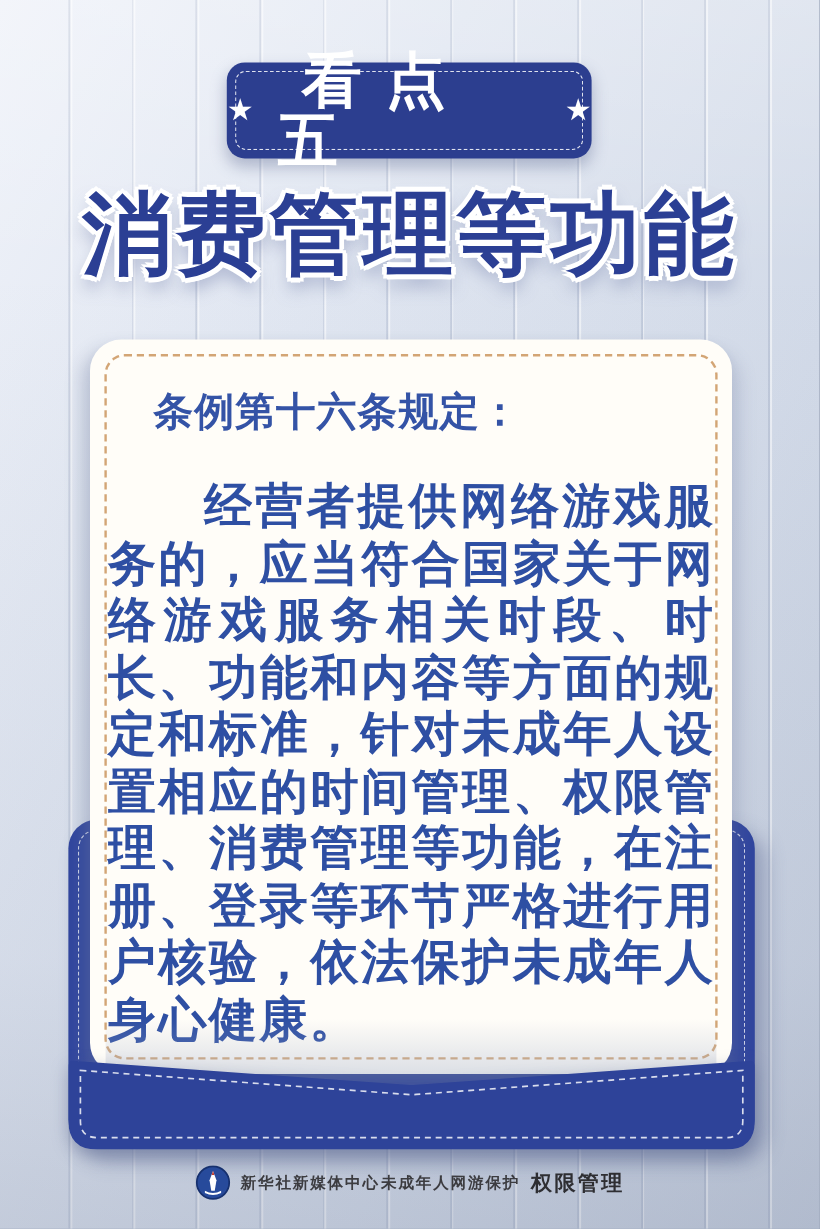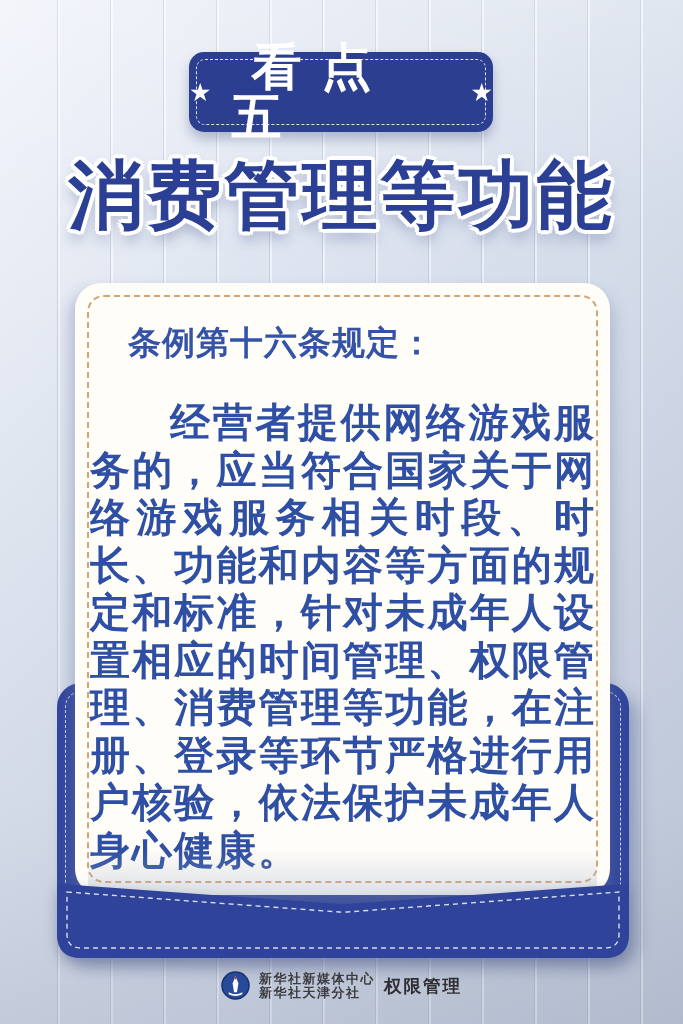--- a/index.html
+++ b/index.html
@@ -90,21 +90,21 @@
   .flap { position:absolute; left:57px; top:876px; z-index:3;
           filter:drop-shadow(0 5px 7px rgba(86,98,140,.40)); }
 
   
   .footer {
     position:absolute; left:0; top:971px; width:100%; z-index:4;
     display:flex; align-items:center; justify-content:center; gap:9px;
   }
   .footer .logo { width:29px; height:29px; flex:0 0 auto; }
   .org-lines {
-    display:flex; flex-direction:column; gap:1px;
+    display:flex; flex-direction:row; gap:1px;
     font-size:13px; font-weight:bold; color:#3c3c40;
     line-height:13.5px; letter-spacing:1.5px;
   }
   .produced {
     font-size:17.5px; font-weight:bold; color:#2e2e32; letter-spacing:2px;
   }
 </style>
 </head>
 <body>
 
@@ -135,18 +135,18 @@
 
   <div class="footer">
     <svg class="logo" viewBox="0 0 30 30">
       <circle cx="15" cy="15" r="14" fill="#274a9b" stroke="#16306e" stroke-width="1.5"></circle>
       <path d="M15 5 L18 13 L16.5 22 L13.5 22 L12 13 Z" fill="#ffffff"></path>
       <path d="M15 5 L16.2 8.5 L13.8 8.5 Z" fill="#c0392b"></path>
       <path d="M8 22 Q15 26 22 22 L22 24 Q15 27.5 8 24 Z" fill="#ffffff"></path>
     </svg>
     <div class="org-lines">
       <span>新华社新媒体中心</span>
-      <span>新华社天津分社</span>
+      <span>未成年人网游保护</span>
     </div>
     <span class="produced">权限管理</span>
   </div>
 
 </div>
 
 </body></html>

